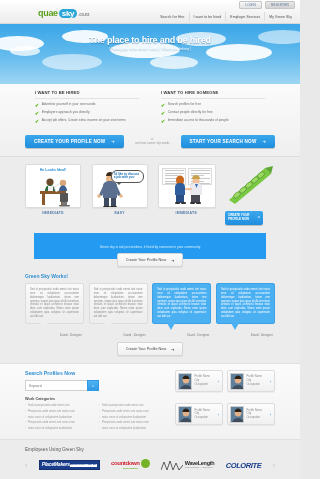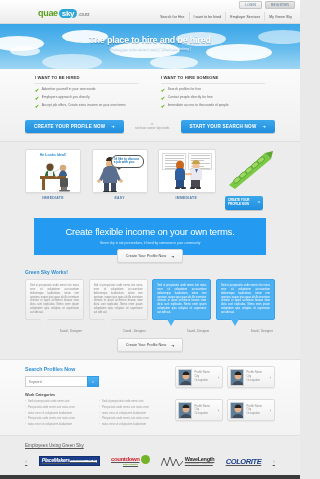--- a/index.html
+++ b/index.html
@@ -28,21 +28,21 @@
   }
   .authbtn.reg { background:linear-gradient(#e8e8e8,#d2d2d2); }
   .mainnav { position:absolute; right:4px; top:12px; display:flex; gap:0; }
   .mainnav a {
     font-size:3.4px; color:#4a4a4a; text-decoration:none; padding:2.5px 4px;
     border-left:1px solid #dcdcdc; white-space:nowrap; letter-spacing:.1px;
   }
   .mainnav a:first-child { border-left:none; }
 
   
-  .hero { position:relative; height:45px; overflow:hidden;
+  .hero { position:relative; height:60px; overflow:hidden;
     background:linear-gradient(#3aa6e8 0%, #66bced 55%, #9ed6f4 100%); }
   .cloud { position:absolute; background:#fff; border-radius:50%; opacity:.92; }
   .cloud.c2 { opacity:.75; }
   .cloud.c3 { opacity:.55; }
   .hero-title {
     position:absolute; width:100%; top:11px; text-align:center;
     font-size:9px; font-weight:bold; color:#fff; letter-spacing:-.2px;
     text-shadow:0 1px 1px rgba(0,60,110,.45);
   }
   .hero-sub {
@@ -150,21 +150,21 @@
   .cards { width:100px; display:flex; flex-wrap:wrap; gap:4px; }
   .pcard { width:48px; height:22px; background:linear-gradient(#fdfdfd,#f0f0f0);
      border:1px solid #dcdcdc; border-radius:2px; display:flex; align-items:center;
      padding:2px; gap:2.5px; box-shadow:0 1px 1px rgba(0,0,0,.05); position:relative; }
   .pthumb { width:14px; height:17px; border:1px solid #cfcfcf; background:#6f8fa8; overflow:hidden;
      position:relative; flex:none; }
   .pinfo { font-size:2.7px; color:#8c8c8c; line-height:1.45; }
   .pchev { position:absolute; right:3px; color:#2f8fd4; font-size:4px; }
 
   
-  .emps { background:#ececec; padding:7px 0 8px;text-decoration:underline; }
+  .emps { background:#ececec; padding:7px 0 8px; }
   .emps-wrap { width:250px; margin:0 auto; }
   .emps-title { font-size:4.6px; color:#5a5a5a; margin-bottom:7px; }
   .logo-row { display:flex; align-items:center; justify-content:space-between; }
   .arrow-l,.arrow-r { color:#bdbdbd; font-size:7px; }
   .brand { display:flex; align-items:center; justify-content:center; }
   .b-placemakers { background:#1b3e8c; color:#fff; padding:1px 2px; border:1px solid #15306d;
      text-align:center; line-height:1.05; }
   .b-placemakers .t1 { font-size:5.2px; font-style:italic; font-weight:bold; letter-spacing:-.3px; }
   .b-placemakers .t2 { font-size:2.6px; background:#fff; color:#1b3e8c; font-weight:bold; margin-top:.5px; }
   .b-countdown { text-align:center; line-height:1; }
@@ -364,21 +364,20 @@
           <span>CREATE YOUR PROFILE NOW</span>
           <span>➜</span>
         </div>
       </div>
 
     </div>
   </div>
 
   <div class="band-wrap">
     <div class="band">
-      <div class="band-title">Create flexible income on your own terms.</div>
       <div class="band-sub">Green sky is not just seekers, it hired by someone in your community</div>
     </div>
     <div class="ghost-center">
       <span class="ghost-btn">
         <span>Create Your Profile Now</span>
         <span>➜</span>
       </span>
     </div>
   </div>
 

